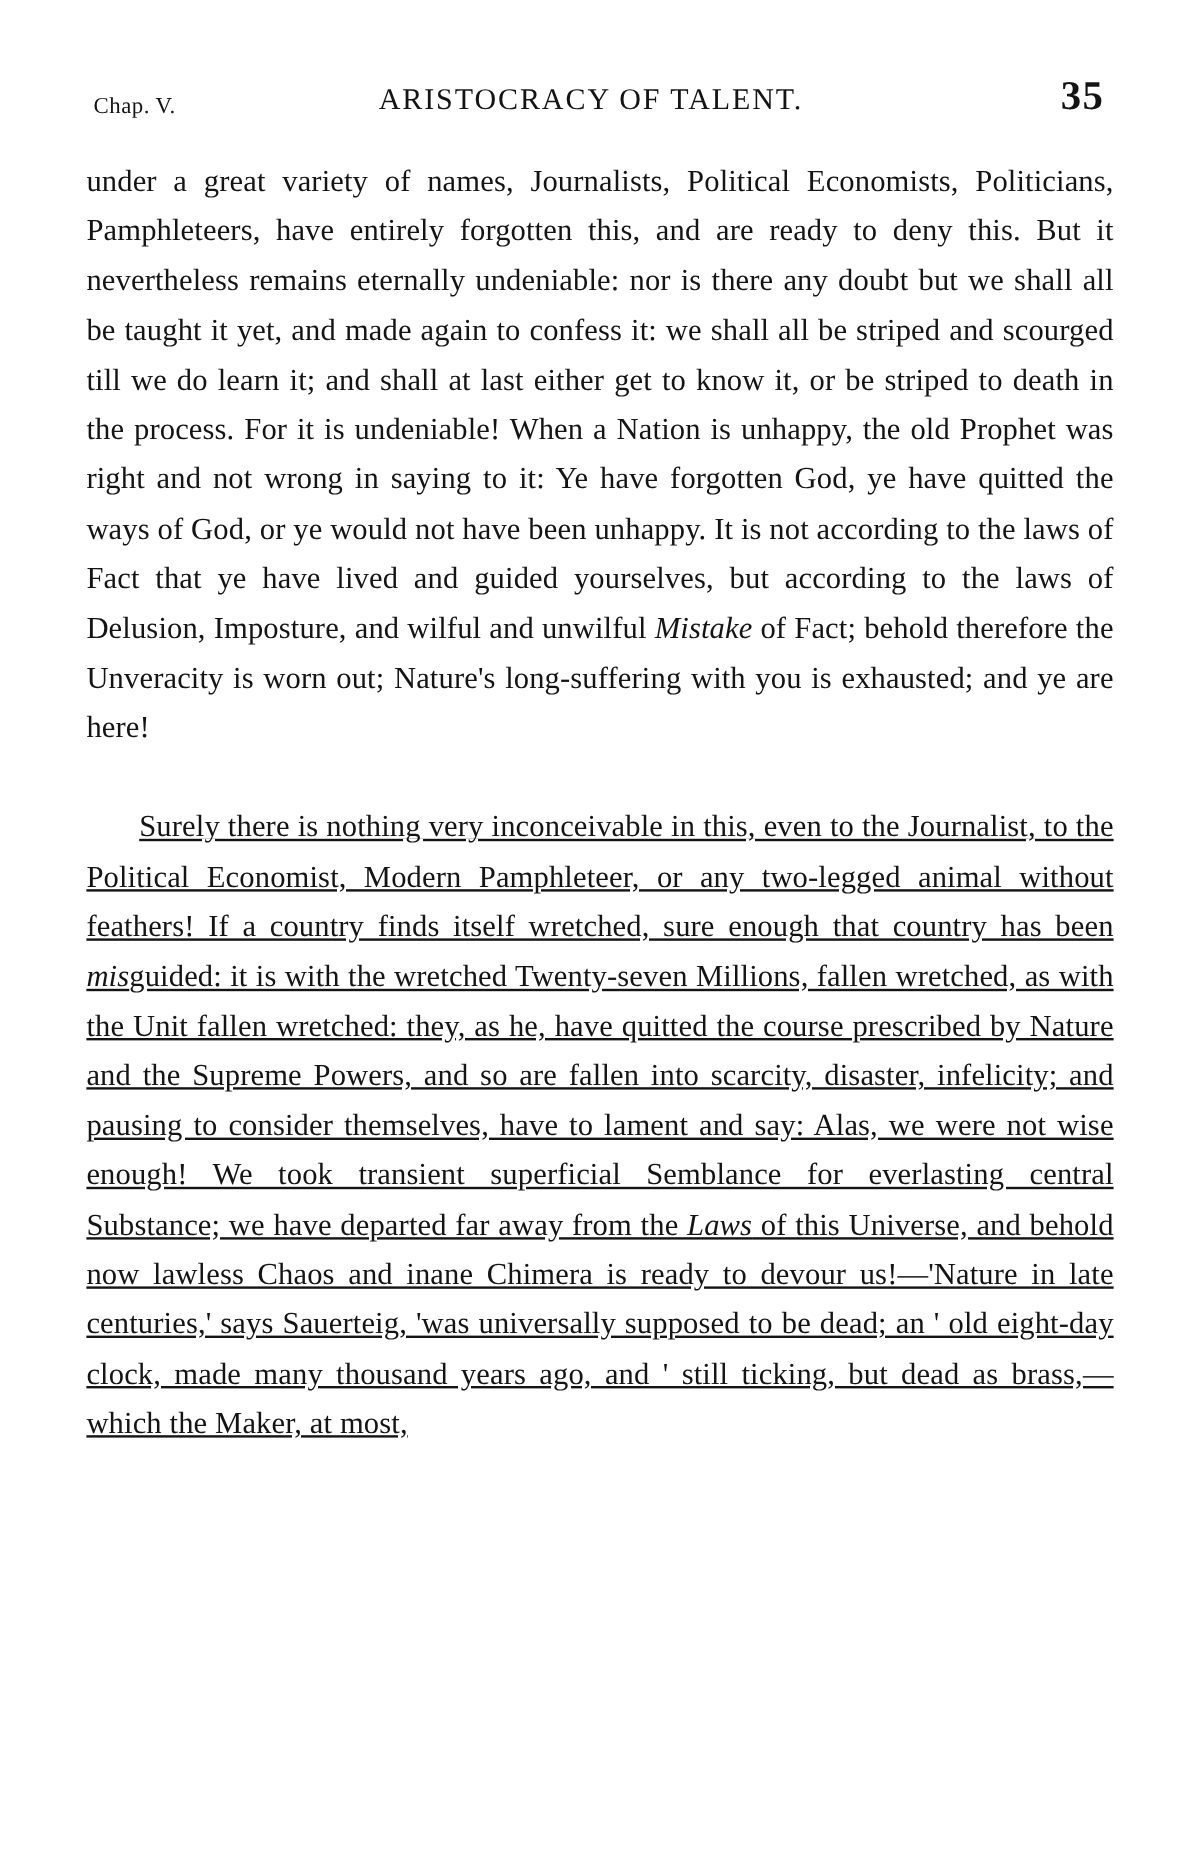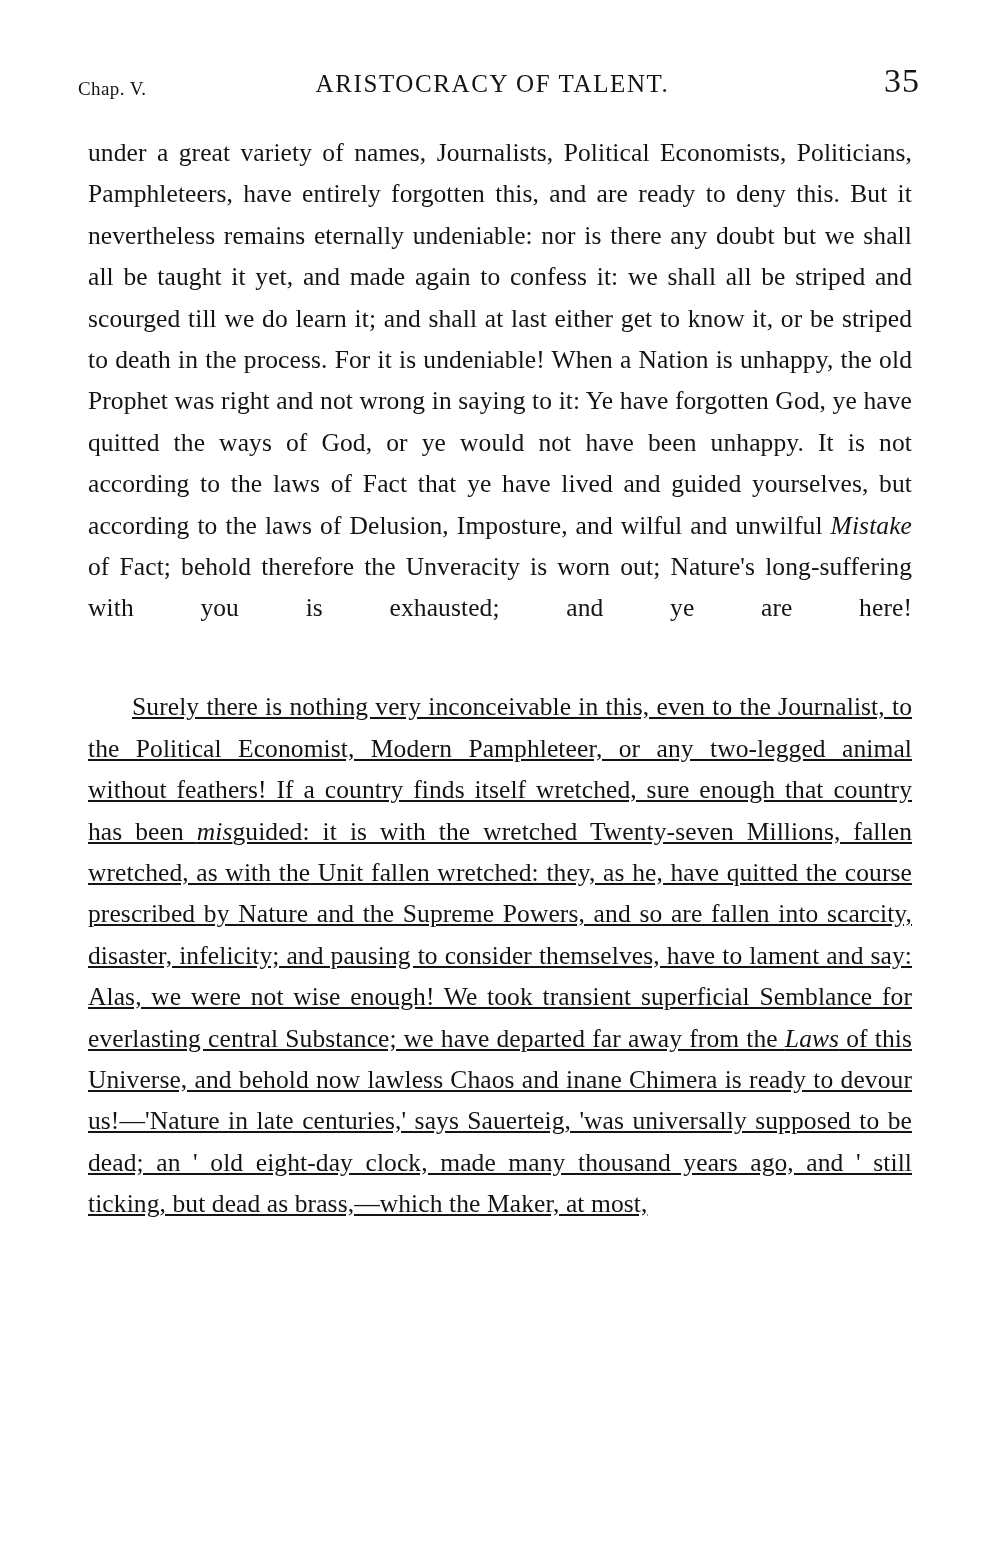--- a/index.html
+++ b/index.html
@@ -46,30 +46,30 @@
     text-align: center;
     font-size: 25px;
     letter-spacing: 1.6px;
     white-space: nowrap;
   }
   .folio {
     position: absolute;
     right: 8px;
     top: 2px;
     font-size: 34px;
-    font-weight: normal;
+    font-weight: bold;
     letter-spacing: 1px;
     margin-left: 25px;
   }
   
   .body-text {
     margin-top: 6px;
   }
   .para {
-    margin: 16px;
+    margin: 0;
     font-size: 25.5px;
     line-height: 41.4px;
     text-align: justify;
     text-justify: inter-word;
     letter-spacing: 0.1px;
   }
   .para + .para {
     text-indent: 44px;
     text-decoration: underline;
   }

